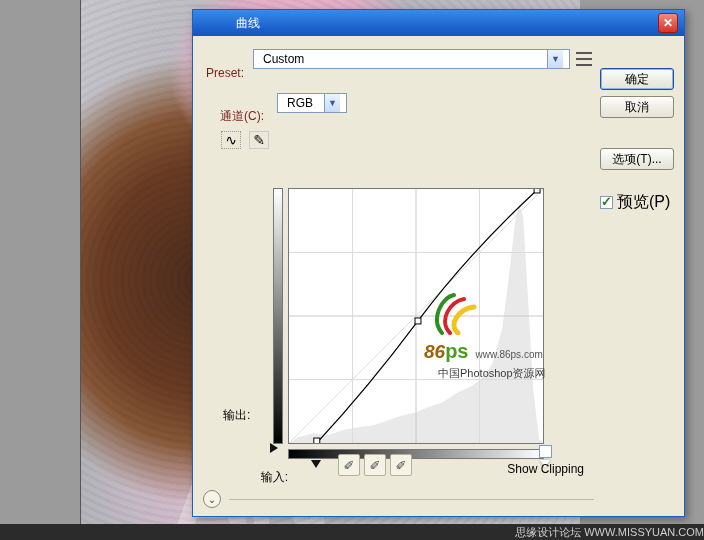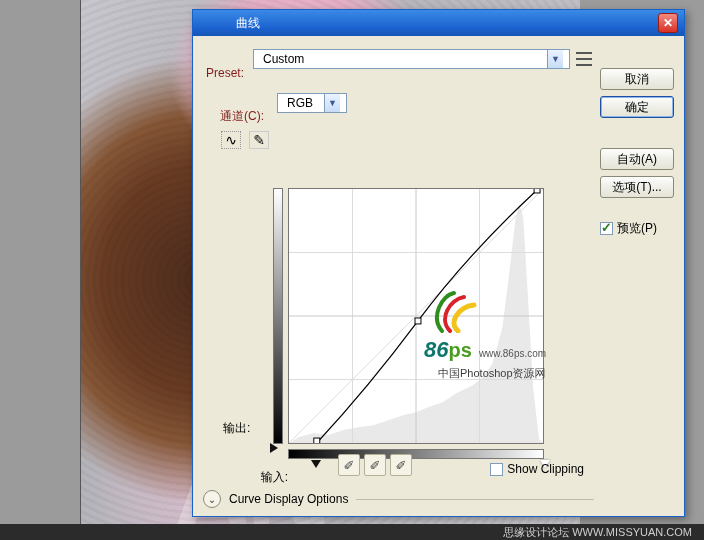--- a/index.html
+++ b/index.html
@@ -50,21 +50,20 @@
   .bottom-bar {
     position: absolute;
     left: 0; bottom: 0;
     width: 704px; height: 16px;
     background: #2b2b2b;
     color: #cfcfcf;
     font-size: 11px;
     display: flex;
     align-items: center;
     justify-content: flex-end;
-    padding-right: 12px;
   }
   .dialog {
     position: absolute;
     left: 192px;
     top: 9px;
     width: 493px;
     height: 508px;
     border: 1px solid #1660c7;
     background: #ece9d8;
     box-shadow: 3px 3px 8px rgba(0,0,0,0.35);
@@ -143,21 +142,21 @@
     background: linear-gradient(#fdfdfd,#efefe8 50%,#e6e4d6);
     border: 1px solid #888a78;
     border-radius: 3px;
     color: #000;
     display:flex;align-items:center;justify-content:center;
     font-size: 12px;
   }
   .xp-btn.default { border: 1px solid #1f4fa3; box-shadow: 0 0 0 1px #89b6ef inset; }
   .xp-btn.disabled { color: #aaa; }
   .sep { height: 6px; }
-  .cb-row { display:flex; align-items:center; gap:4px; font-size:12px; margin-top:4px;}
+  .cb-row { display:flex; align-items:center; gap:4px; font-size:16px; margin-top:4px;}
   .cb-box { width:13px;height:13px;border:1px solid #7f9db9;background:#fff;position:relative;}
   .cb-box.checked::after { content:'✓'; color:#2a7f20; position:absolute; left:0; top:-3px; font-size:13px; font-weight:bold;}
   .channel-row {
     display:flex; align-items:center; gap:6px; margin-left: 10px; margin-bottom:6px;
   }
   .tools-mini {
     display:flex; align-items:center; gap:8px; margin-left: 18px; margin-top:4px;
   }
   .tool-icon {
     width:20px;height:18px;border:1px dotted #999;display:flex;align-items:center;justify-content:center;font-size:14px;
@@ -192,21 +191,21 @@
     border:1px solid #777;
   }
   .input-handle {
     position:absolute;left:73px;top:307px;
     width:0;height:0;border-left:5px solid transparent;border-right:5px solid transparent;border-top:8px solid #111;
   }
   .output-handle {
     position:absolute;left:57px;top:290px;
     width:0;height:0;border-top:5px solid transparent;border-bottom:5px solid transparent;border-left:8px solid #111;
   }
-  .output-label { position:absolute;left:10px;top:267px; }
+  .output-label { position:absolute;left:10px;top:254px; }
   .input-label { position:absolute;left:15px;top:316px; width:60px;text-align:right;}
   .droppers-row{
     display:flex;align-items:center;gap:4px;
     position:absolute; bottom: 40px; left: 145px;
   }
   .dropper {
     width:22px;height:22px;
     border:1px solid #b4b198;background:#f5f3e6;border-radius:2px;
     display:flex;align-items:center;justify-content:center;font-size:13px;color:#444;
   }
@@ -226,26 +225,26 @@
     position:absolute;
     right: 110px;
     bottom: 135px;
     width: 150px;
     text-align:left;
     color:#3d3d3d;
     font-size:11px;
     line-height:1.4;
   }
   .wm-logo svg { display:block; margin-bottom:2px;}
-  .bl { color:#0f766e;font-size:22px;font-style:italic;font-weight:bold; }
+  .bl { color:#a16207;font-size:19px;font-style:italic;font-weight:bold; }
   .gr { color:#4a9c1e;font-size:11px; }
   .show-clip-row{
     position:absolute;
     bottom:40px; right:100px;
-    display:flex;align-items:center;gap:4px;
+    display:flex;align-items:center;gap:4px;flex-direction:column;
   }
 </style>
 </head>
 <body>
 
 <div class="photo-canvas">
   <div class="wm-letters">AN</div>
 </div>
 
 <div class="dialog">
@@ -322,36 +321,32 @@
       <div class="dropper">✐</div>
     </div>
 
     <div class="show-clip-row">
       <div class="cb-box"></div>
       <span>Show Clipping</span>
     </div>
 
     <div class="display-options-row">
       <div class="disclose">⌄</div>
-      <span>Curve Display Options</span>
       <div class="hline"></div>
     </div>
 
     <div class="right-btn-col">
+      <div class="xp-btn default">
+        <span>确定</span>
+      </div>
       <div class="xp-btn">
         <span>取消</span>
       </div>
-      <div class="xp-btn default">
-        <span>确定</span>
-      </div>
       <div class="sep"></div>
       <div class="sep"></div>
-      <div class="xp-btn">
-        <span>自动(A)</span>
-      </div>
       <div class="xp-btn">
         <span>选项(T)...</span>
       </div>
       <div class="sep"></div>
       <div class="cb-row">
         <div class="cb-box checked"></div>
         <span>预览(P)</span>
       </div>
     </div>
 

